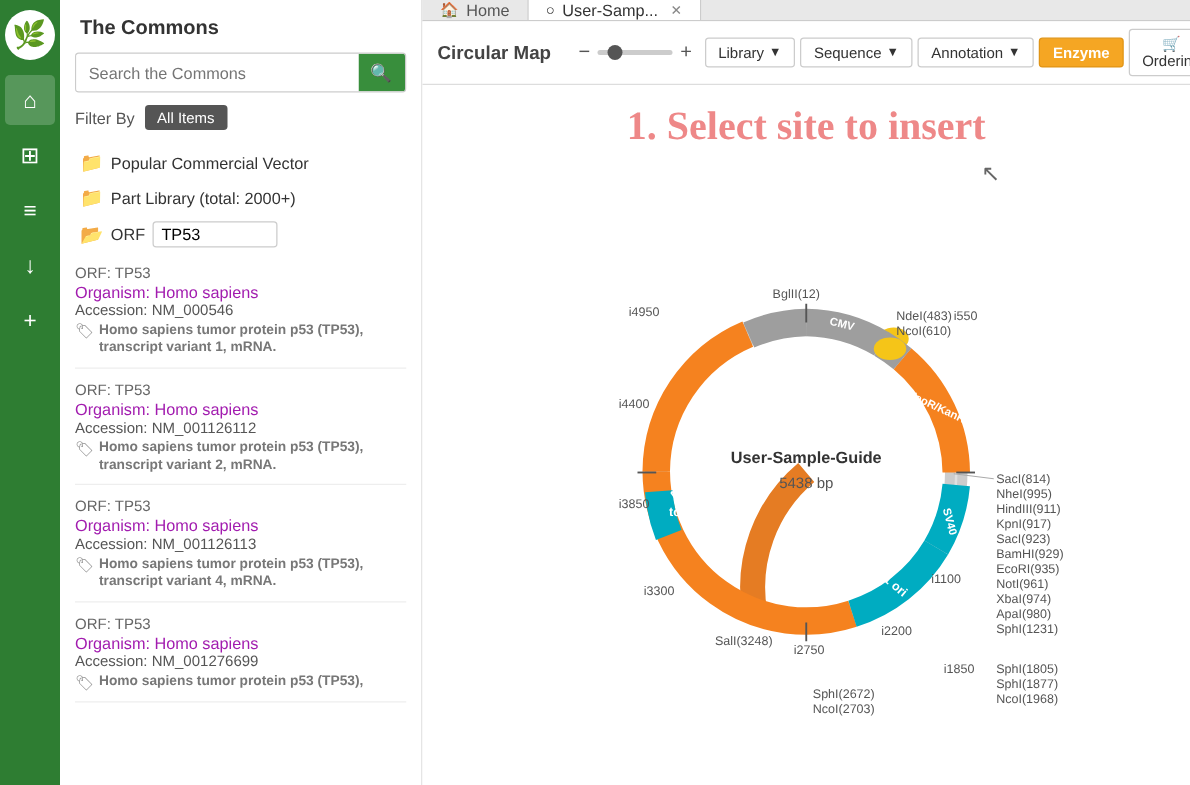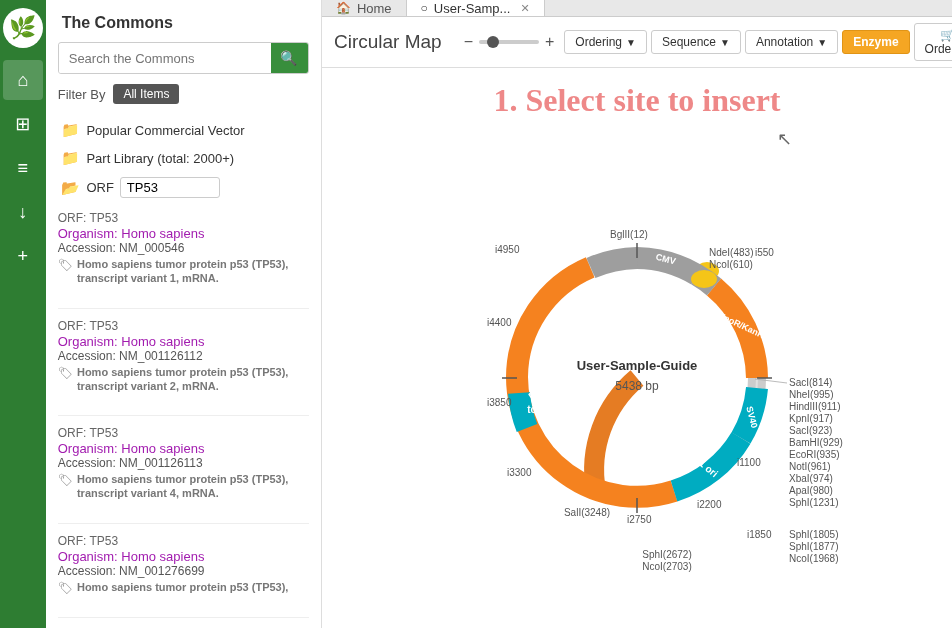--- a/index.html
+++ b/index.html
@@ -162,21 +162,21 @@
       width: 28px;
       text-align: center;
     }
     .results-list {
       overflow-y: auto;
       flex: 1;
       padding: 4px 12px;
     }
     .result-item {
       margin-bottom: 10px;
-      padding-bottom: 22px;
+      padding-bottom: 8px;
       border-bottom: 1px solid #eee;
     }
     .result-orf {
       color: #666;
       font-size: 12px;
       margin-bottom: 1px;
     }
     .result-organism {
       color: #a21caf;
       font-weight: normal;
@@ -251,22 +251,22 @@
     
     .toolbar {
       display: flex;
       align-items: center;
       padding: 6px 12px;
       background: white;
       border-bottom: 1px solid #ddd;
       gap: 4px;
     }
     .toolbar-title {
-      font-size: 19px;
-      font-weight: normal;
+      font-size: 15px;
+      font-weight: bold;
       color: #444;
       flex: 0 0 auto;
       margin-right: 16px;
     }
     .zoom-controls {
       display: flex;
       align-items: center;
       gap: 4px;
     }
     .zoom-btn {
@@ -443,21 +443,21 @@
     <span class="toolbar-title">Circular Map</span>
     <div class="zoom-controls">
       <button class="zoom-btn">−</button>
       <div class="zoom-slider">
         <div class="zoom-dot"></div>
       </div>
       <button class="zoom-btn">+</button>
     </div>
     <div class="toolbar-sep"></div>
     <button class="tb-btn">
-      <span>Ordering</span>
+      <span>Library</span>
       <span class="arrow">▼</span>
     </button>
     <button class="tb-btn">
       <span>Sequence</span>
       <span class="arrow">▼</span>
     </button>
     <button class="tb-btn">
       <span>Annotation</span>
       <span class="arrow">▼</span>
     </button>

